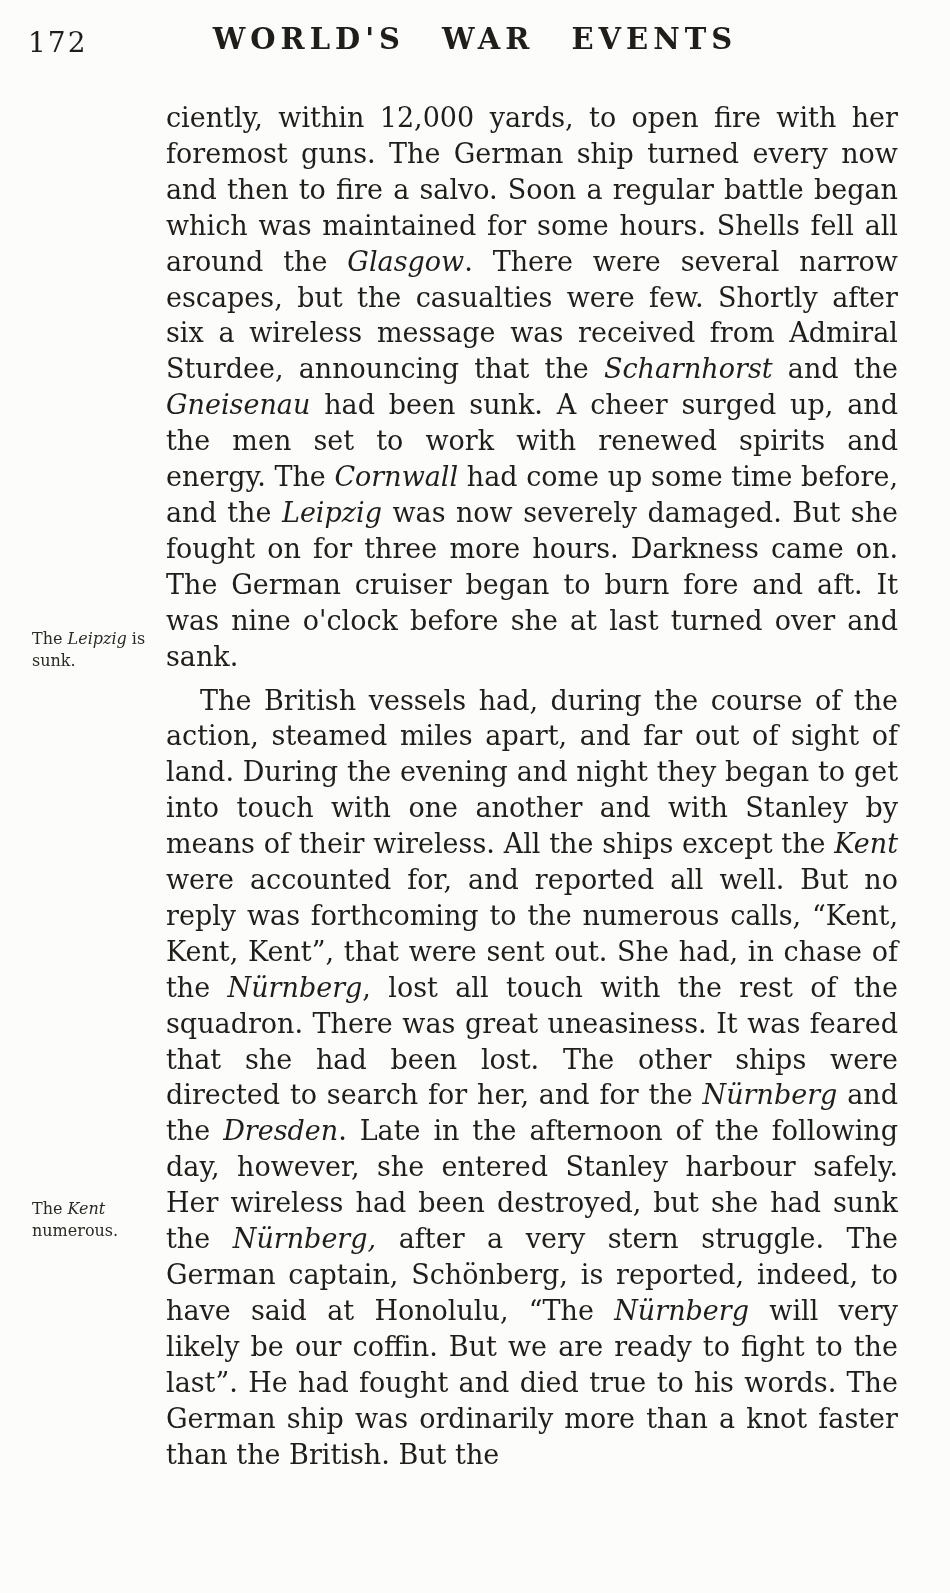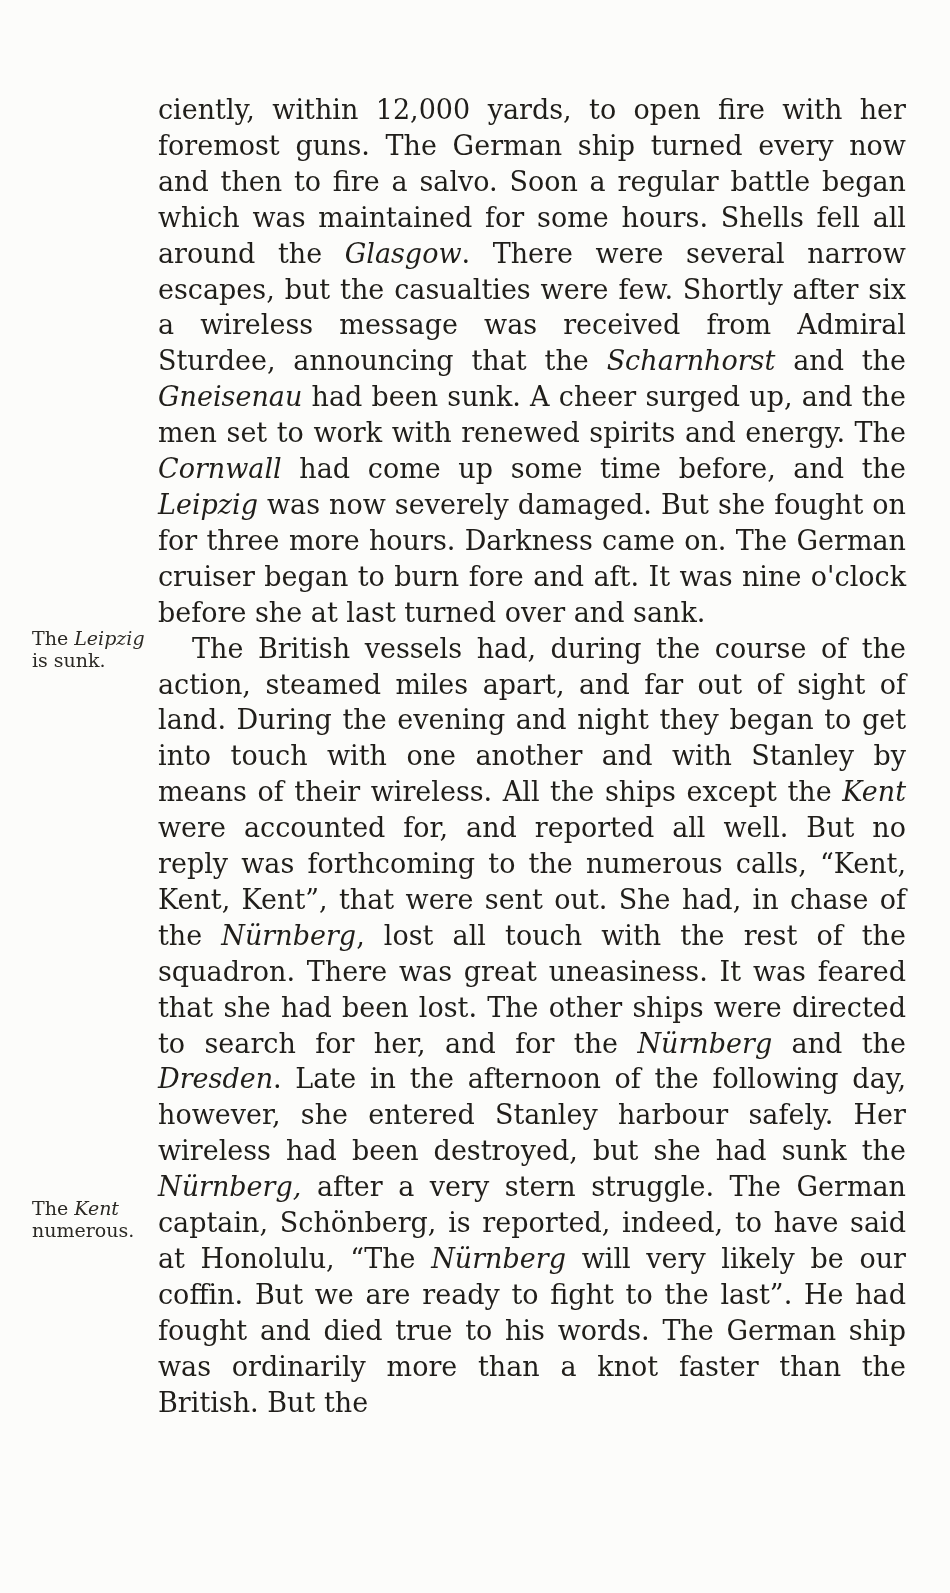--- a/index.html
+++ b/index.html
@@ -48,43 +48,47 @@
     position: absolute;
     left: 158px;
     top: 92px;
     width: 748px;
     font-size: 27px;
     line-height: 35.9px;
     text-align: justify;
     text-justify: inter-word;
   }
   .paragraph {
-    margin: 0;
+    margin: 8px;
   }
   .paragraph.indented {
     text-indent: 34px;
   }
   .margin-note {
     position: absolute;
     left: 32px;
     width: 120px;
-    font-size: 19px;
+    font-size: 16px;
     line-height: 21.5px;
     text-align: left;
     color: #2b2924;
   }
   .margin-note.note-1 { top: 628px; }
   .margin-note.note-2 { top: 1198px; }
   i { font-style: italic; }
 </style>
 </head>
 <body>
 
 <div class="page">
 
+  <div class="header">
+    <span class="page-number">172</span>
+    <h1 class="running-title">WORLD'S WAR EVENTS</h1>
+  </div>
 
   <div class="margin-note note-1"><span>The </span><i>Leipzig</i><span> is sunk.</span></div>
 
   <div class="margin-note note-2"><span>The </span><i>Kent</i><span> numerous.</span></div>
 
   <div class="text-column">
     <p class="paragraph"><span>ciently, within 12,000 yards, to open fire with her foremost guns. The German ship turned every now and then to fire a salvo. Soon a regular battle began which was maintained for some hours. Shells fell all around the </span><i>Glasgow</i><span>. There were several narrow escapes, but the casualties were few. Shortly after six a wireless message was received from Admiral Sturdee, announcing that the </span><i>Scharnhorst</i><span> and the </span><i>Gneisenau</i><span> had been sunk. A cheer surged up, and the men set to work with renewed spirits and energy. The </span><i>Cornwall</i><span> had come up some time before, and the </span><i>Leipzig</i><span> was now severely damaged. But she fought on for three more hours. Darkness came on. The German cruiser began to burn fore and aft. It was nine o'clock before she at last turned over and sank.</span></p>
     <p class="paragraph indented"><span>The British vessels had, during the course of the action, steamed miles apart, and far out of sight of land. During the evening and night they began to get into touch with one another and with Stanley by means of their wireless. All the ships except the </span><i>Kent</i><span> were accounted for, and reported all well. But no reply was forthcoming to the numerous calls, “Kent, Kent, Kent”, that were sent out. She had, in chase of the </span><i>Nürnberg</i><span>, lost all touch with the rest of the squadron. There was great uneasiness. It was feared that she had been lost. The other ships were directed to search for her, and for the </span><i>Nürnberg</i><span> and the </span><i>Dresden</i><span>. Late in the afternoon of the following day, however, she entered Stanley harbour safely. Her wireless had been destroyed, but she had sunk the </span><i>Nürnberg,</i><span> after a very stern struggle. The German captain, Schönberg, is reported, indeed, to have said at Honolulu, “The </span><i>Nürnberg</i><span> will very likely be our coffin. But we are ready to fight to the last”. He had fought and died true to his words. The German ship was ordinarily more than a knot faster than the British. But the</span></p>
   </div>
 

